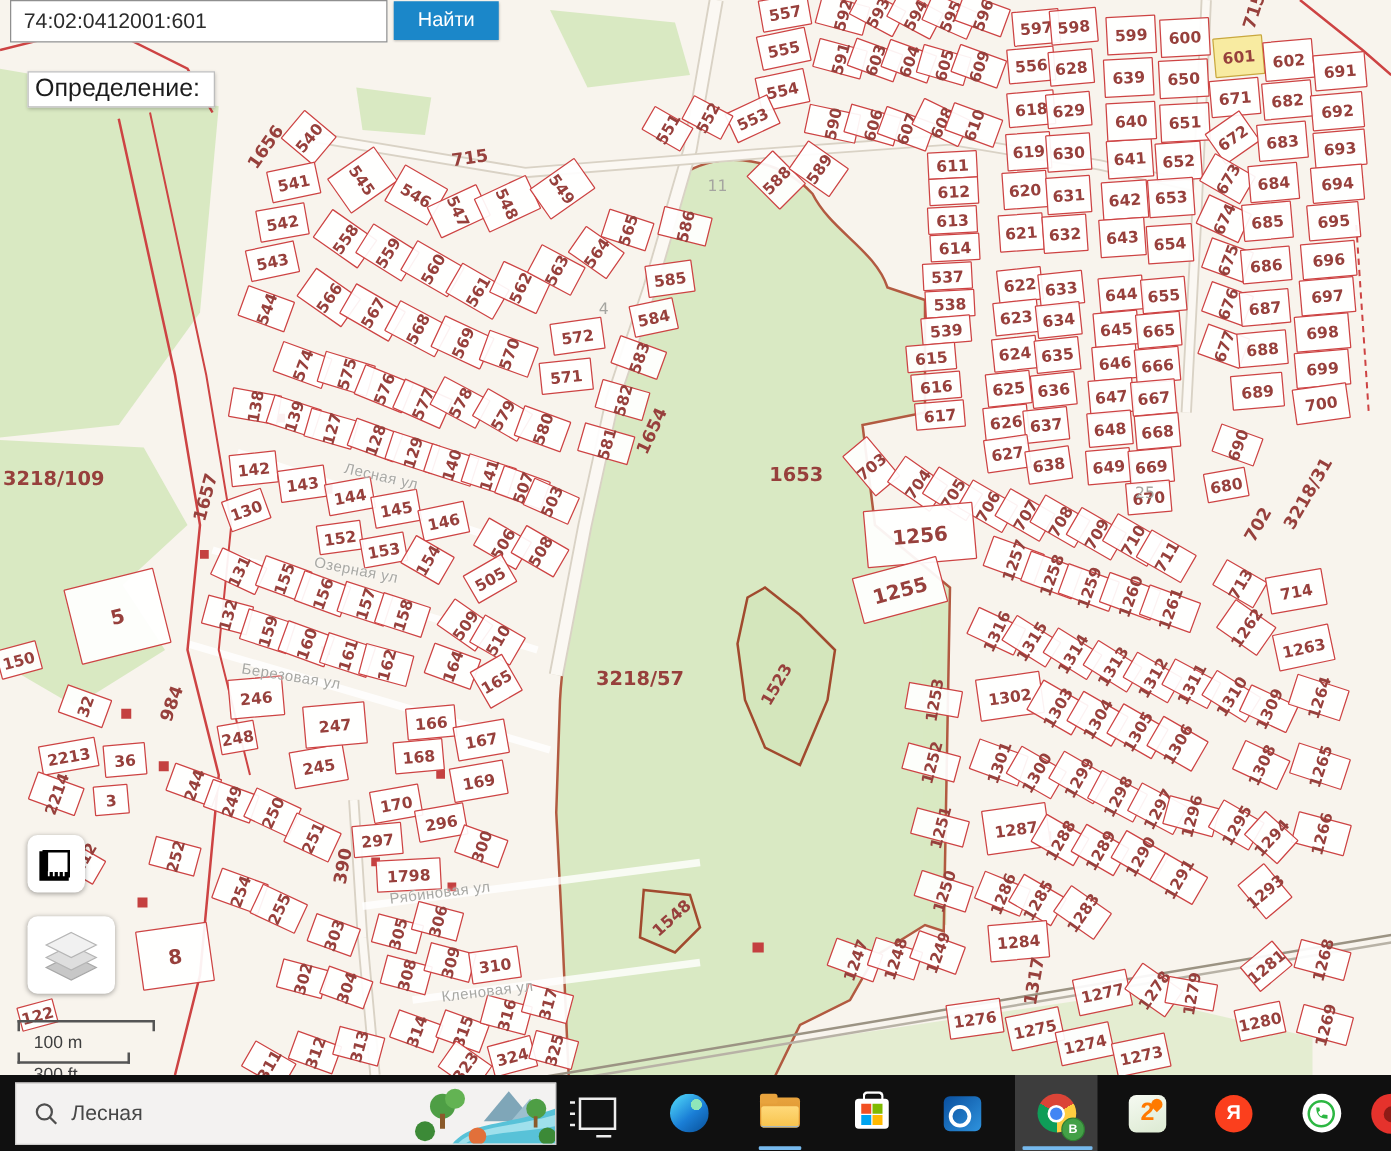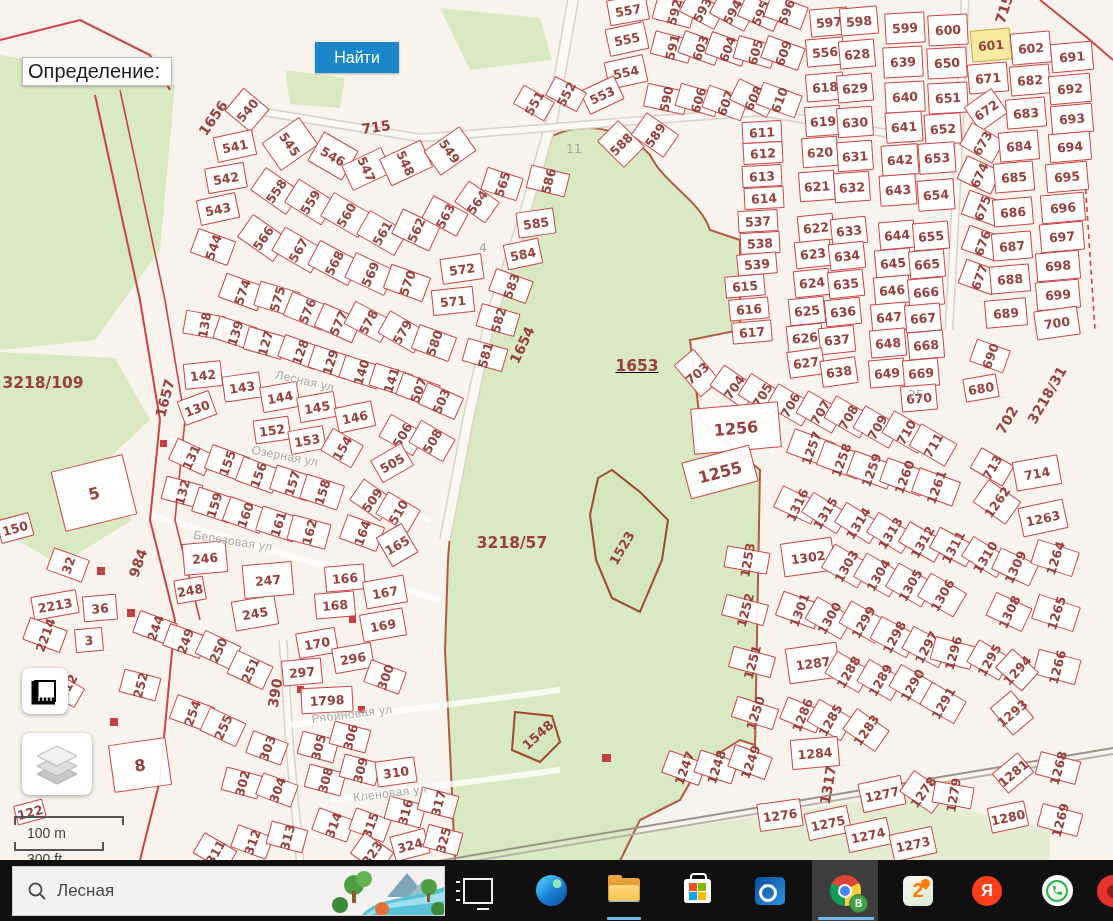--- a/index.html
+++ b/index.html
@@ -21,21 +21,21 @@
   .parcel.t5 span{font-size:15.5px;}
   .street{position:absolute;color:#a8a8a4;font-size:12px;white-space:nowrap;
           letter-spacing:0.4px;text-shadow:0 0 2px #fff;}
   
   .search-wrap{position:absolute;left:8px;top:0;width:300px;height:32px;background:#fff;
                border:1px solid #8f8f8f;display:flex;align-items:center;z-index:30;}
   .search-wrap input{border:none;outline:none;width:100%;font-size:17px;color:#2b2b2b;
                      padding:0 10px;font-family:"Liberation Sans",sans-serif;background:transparent;}
   .find-btn{position:absolute;left:315px;top:1px;width:84px;height:31px;background:#1b87c9;
             color:#fff;font-size:16px;border:none;z-index:30;display:flex;align-items:center;
-            justify-content:center;cursor:pointer;box-shadow:0 1px 2px rgba(0,0,0,.3);margin-top:41px;}
+            justify-content:center;cursor:pointer;box-shadow:0 1px 2px rgba(0,0,0,.3);}
   .def-row{position:absolute;left:22px;top:57px;height:27px;background:#fff;
            border:1px solid #bdbdbd;box-shadow:0 1px 3px rgba(0,0,0,.25);display:flex;
            align-items:center;padding:0 5px;z-index:30;}
   .def-row .lbl{font-size:20px;color:#1c1c1c;margin-right:6px;}
   .def-select{width:230px;height:22px;border:1px solid #7f7f7f;display:flex;align-items:center;
               justify-content:space-between;padding:0 6px;font-size:15px;color:#1c1c1c;
               background:#fff;cursor:pointer;}
   
   .ctl{position:absolute;background:#fff;border-radius:8px;box-shadow:0 1px 4px rgba(0,0,0,.35);
        display:flex;align-items:center;justify-content:center;cursor:pointer;z-index:25;}
@@ -289,21 +289,21 @@
         </div>
         <div class="parcel t0" style="left: 655px; top: 135px; transform: translate(-50%, -50%) rotate(-55deg); width: 28px; height: 40px;">
           <span>589</span>
         </div>
         <div class="parcel t0" style="left: 666px; top: 99px; transform: translate(-50%, -50%) rotate(-78deg); width: 24px; height: 42px;">
           <span>590</span>
         </div>
         <div class="parcel t2" style="left: 522px; top: 345px; transform: translate(-50%, -50%) rotate(-65deg);">
           <span>1654</span>
         </div>
-        <div class="parcel t5" style="left: 637px; top: 366px; transform: translate(-50%, -50%) rotate(0deg); text-decoration: underline;">
+        <div class="parcel t5" style="left: 637px; top: 380px; transform: translate(-50%, -50%) rotate(0deg);">
           <span>1653</span>
         </div>
         <div class="parcel t0" style="left: 204px; top: 325px; transform: translate(-50%, -50%) rotate(-80deg); width: 24px; height: 40px;">
           <span>138</span>
         </div>
         <div class="parcel t0" style="left: 235px; top: 333px; transform: translate(-50%, -50%) rotate(-72deg); width: 24px; height: 40px;">
           <span>139</span>
         </div>
         <div class="parcel t0" style="left: 265px; top: 343px; transform: translate(-50%, -50%) rotate(-74deg); width: 24px; height: 40px;">
           <span>127</span>
@@ -1133,20 +1133,23 @@
       </div>
     <div class="layer">
         <div class="street" style="left: 305px; top: 381px; transform: translate(-50%, -50%) rotate(13deg);">Лесная ул</div>
         <div class="street" style="left: 285px; top: 456px; transform: translate(-50%, -50%) rotate(11deg);">Озерная ул</div>
         <div class="street" style="left: 233px; top: 541px; transform: translate(-50%, -50%) rotate(9deg);">Березовая ул</div>
         <div class="street" style="left: 352px; top: 714px; transform: translate(-50%, -50%) rotate(-7deg);">Рябиновая ул</div>
         <div class="street" style="left: 390px; top: 793px; transform: translate(-50%, -50%) rotate(-7deg);">Кленовая ул</div>
       </div>
   </div>
 
+  <div class="search-wrap">
+    <input type="text" value="74:02:0412001:601" style="">
+  </div>
   <button class="find-btn">Найти</button>
 
   <div class="def-row">
     <span class="lbl">Определение:</span>
   </div>
 
   <div class="ctl ruler">
     <svg width="30" height="30">
       <rect x="5" y="5" width="20" height="20" fill="none" stroke="#000" stroke-width="2"></rect>
       <path d="M5,5 V25 H25" stroke="#000" stroke-width="7" fill="none"></path>

